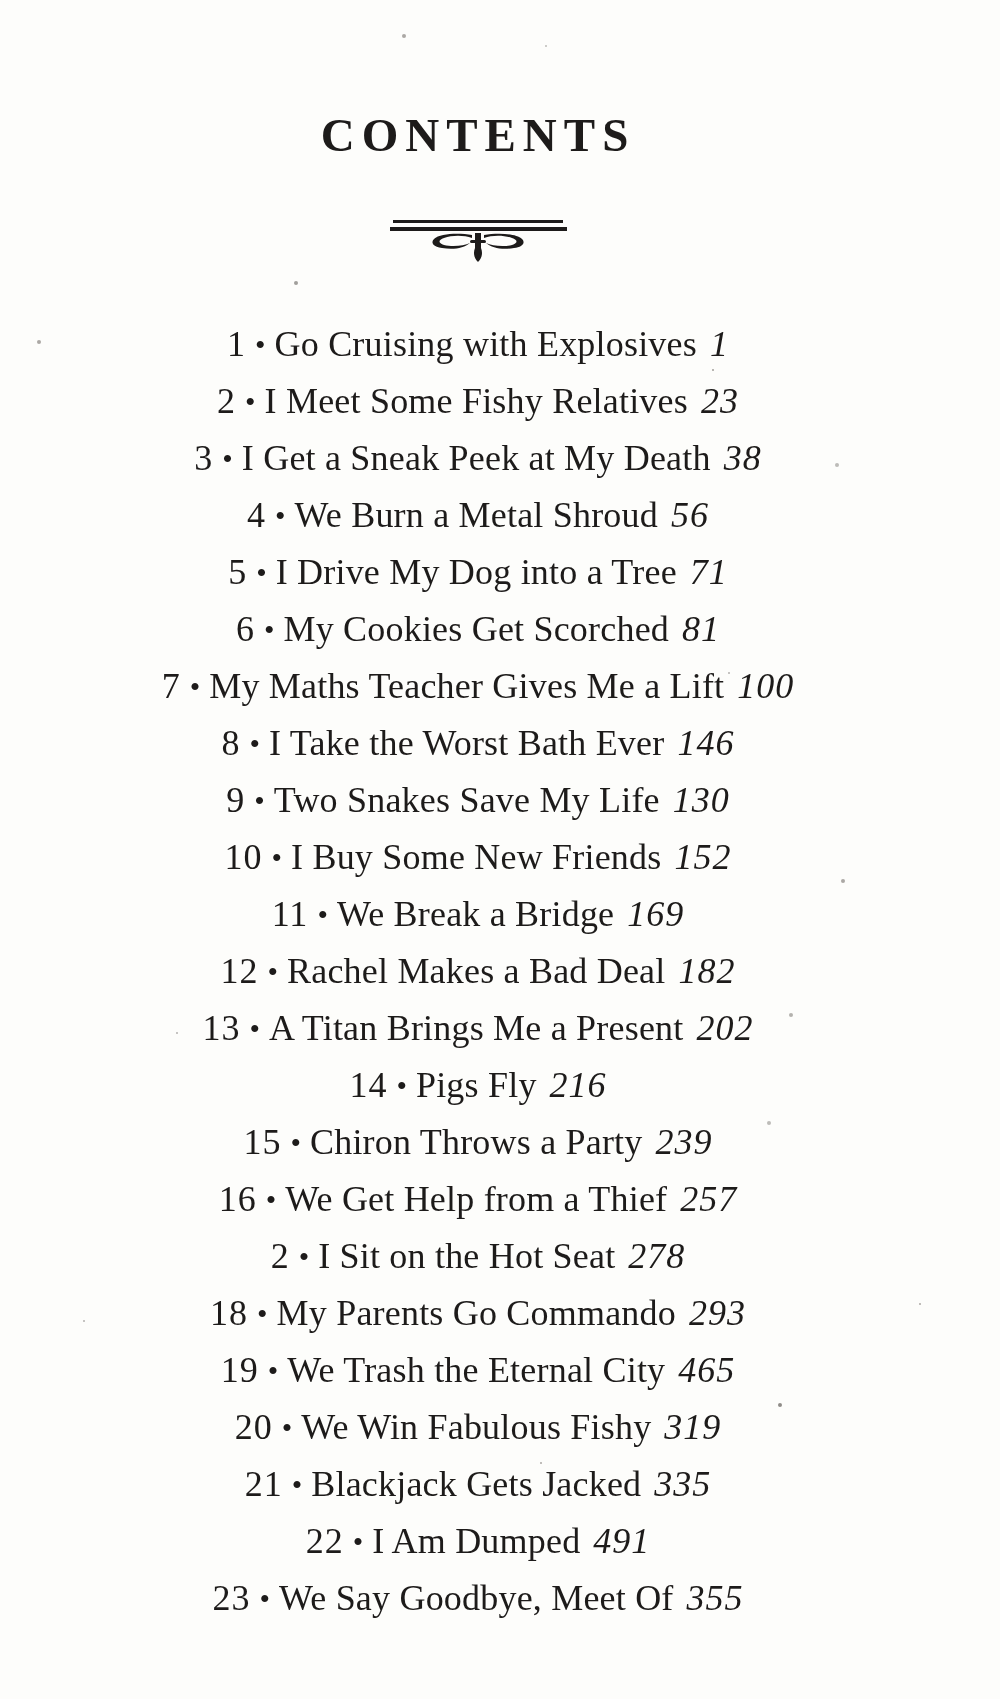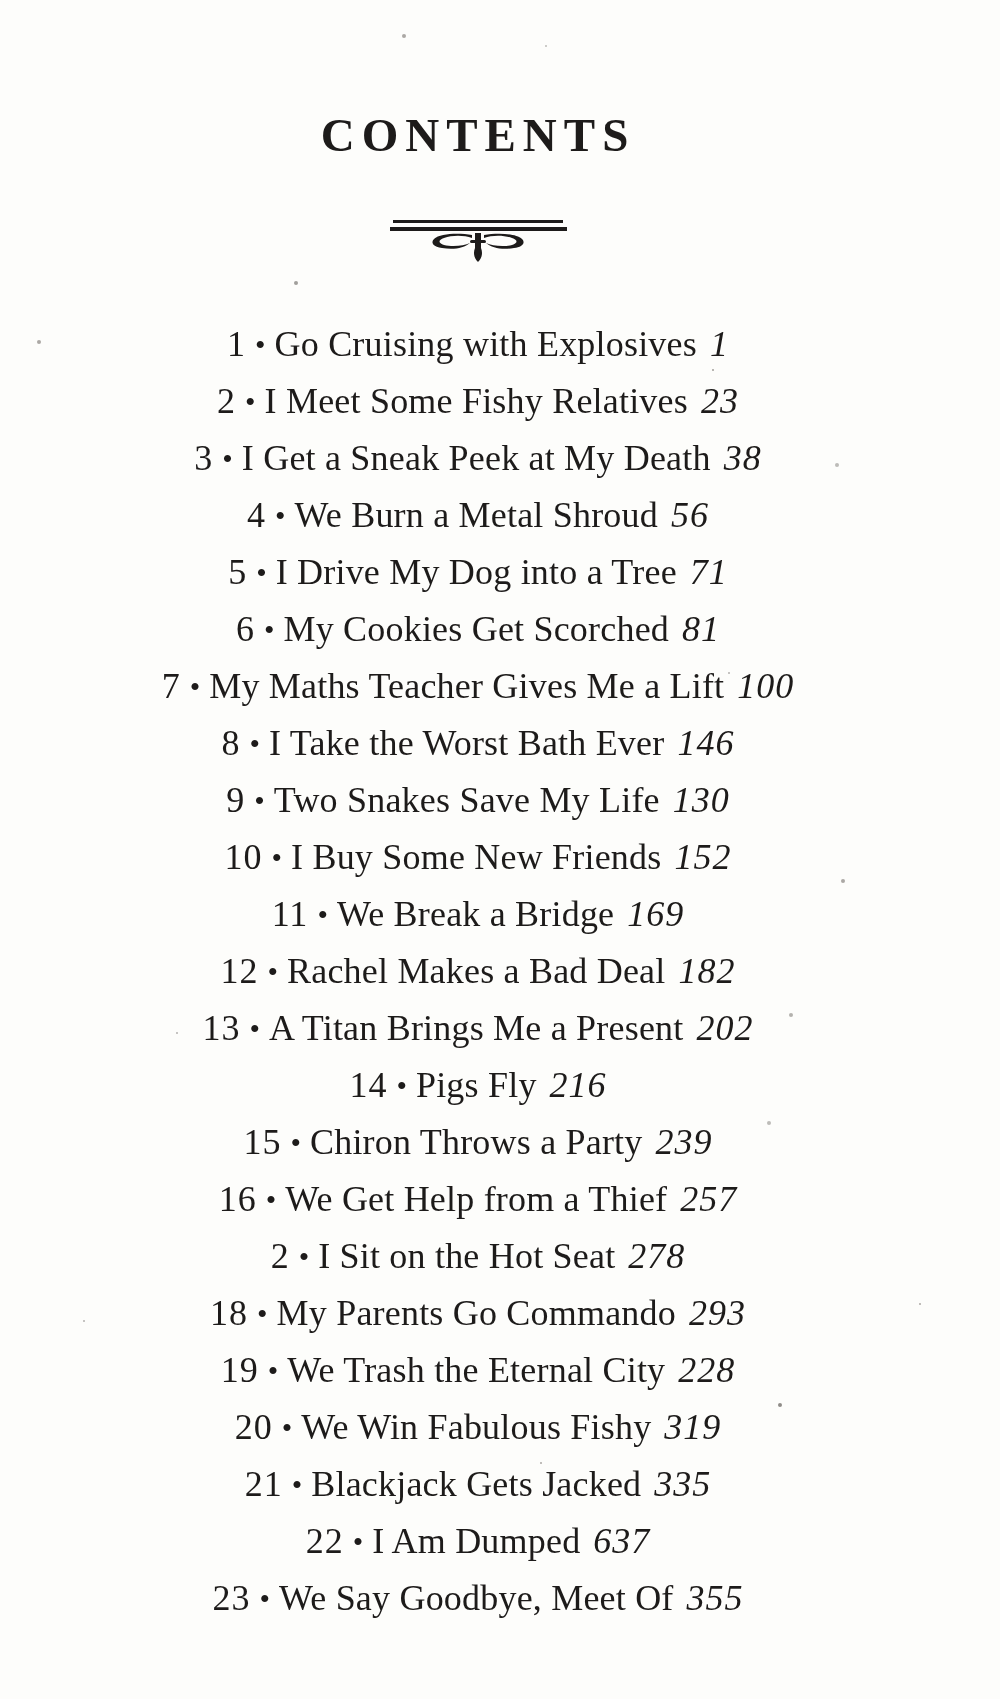--- a/index.html
+++ b/index.html
@@ -208,33 +208,33 @@
 
   <div class="chapter-row">
     <span class="ch-num">2</span><span class="ch-bullet">•</span><span class="ch-title">I Sit on the Hot Seat</span><span class="ch-page">278</span>
   </div>
 
   <div class="chapter-row">
     <span class="ch-num">18</span><span class="ch-bullet">•</span><span class="ch-title">My Parents Go Commando</span><span class="ch-page">293</span>
   </div>
 
   <div class="chapter-row">
-    <span class="ch-num">19</span><span class="ch-bullet">•</span><span class="ch-title">We Trash the Eternal City</span><span class="ch-page">228</span>
+    <span class="ch-num">19</span><span class="ch-bullet">•</span><span class="ch-title">We Trash the Eternal City</span><span class="ch-page">465</span>
   </div>
 
   <div class="chapter-row">
     <span class="ch-num">20</span><span class="ch-bullet">•</span><span class="ch-title">We Win Fabulous Fishy</span><span class="ch-page">319</span>
   </div>
 
   <div class="chapter-row">
     <span class="ch-num">21</span><span class="ch-bullet">•</span><span class="ch-title">Blackjack Gets Jacked</span><span class="ch-page">335</span>
   </div>
 
   <div class="chapter-row">
-    <span class="ch-num">22</span><span class="ch-bullet">•</span><span class="ch-title">I Am Dumped</span><span class="ch-page">637</span>
+    <span class="ch-num">22</span><span class="ch-bullet">•</span><span class="ch-title">I Am Dumped</span><span class="ch-page">491</span>
   </div>
 
   <div class="chapter-row">
     <span class="ch-num">23</span><span class="ch-bullet">•</span><span class="ch-title">We Say Goodbye, Meet Of</span><span class="ch-page">355</span>
   </div>
 </div>
 
   </div>
   <div class="noise"></div>
 </div>

